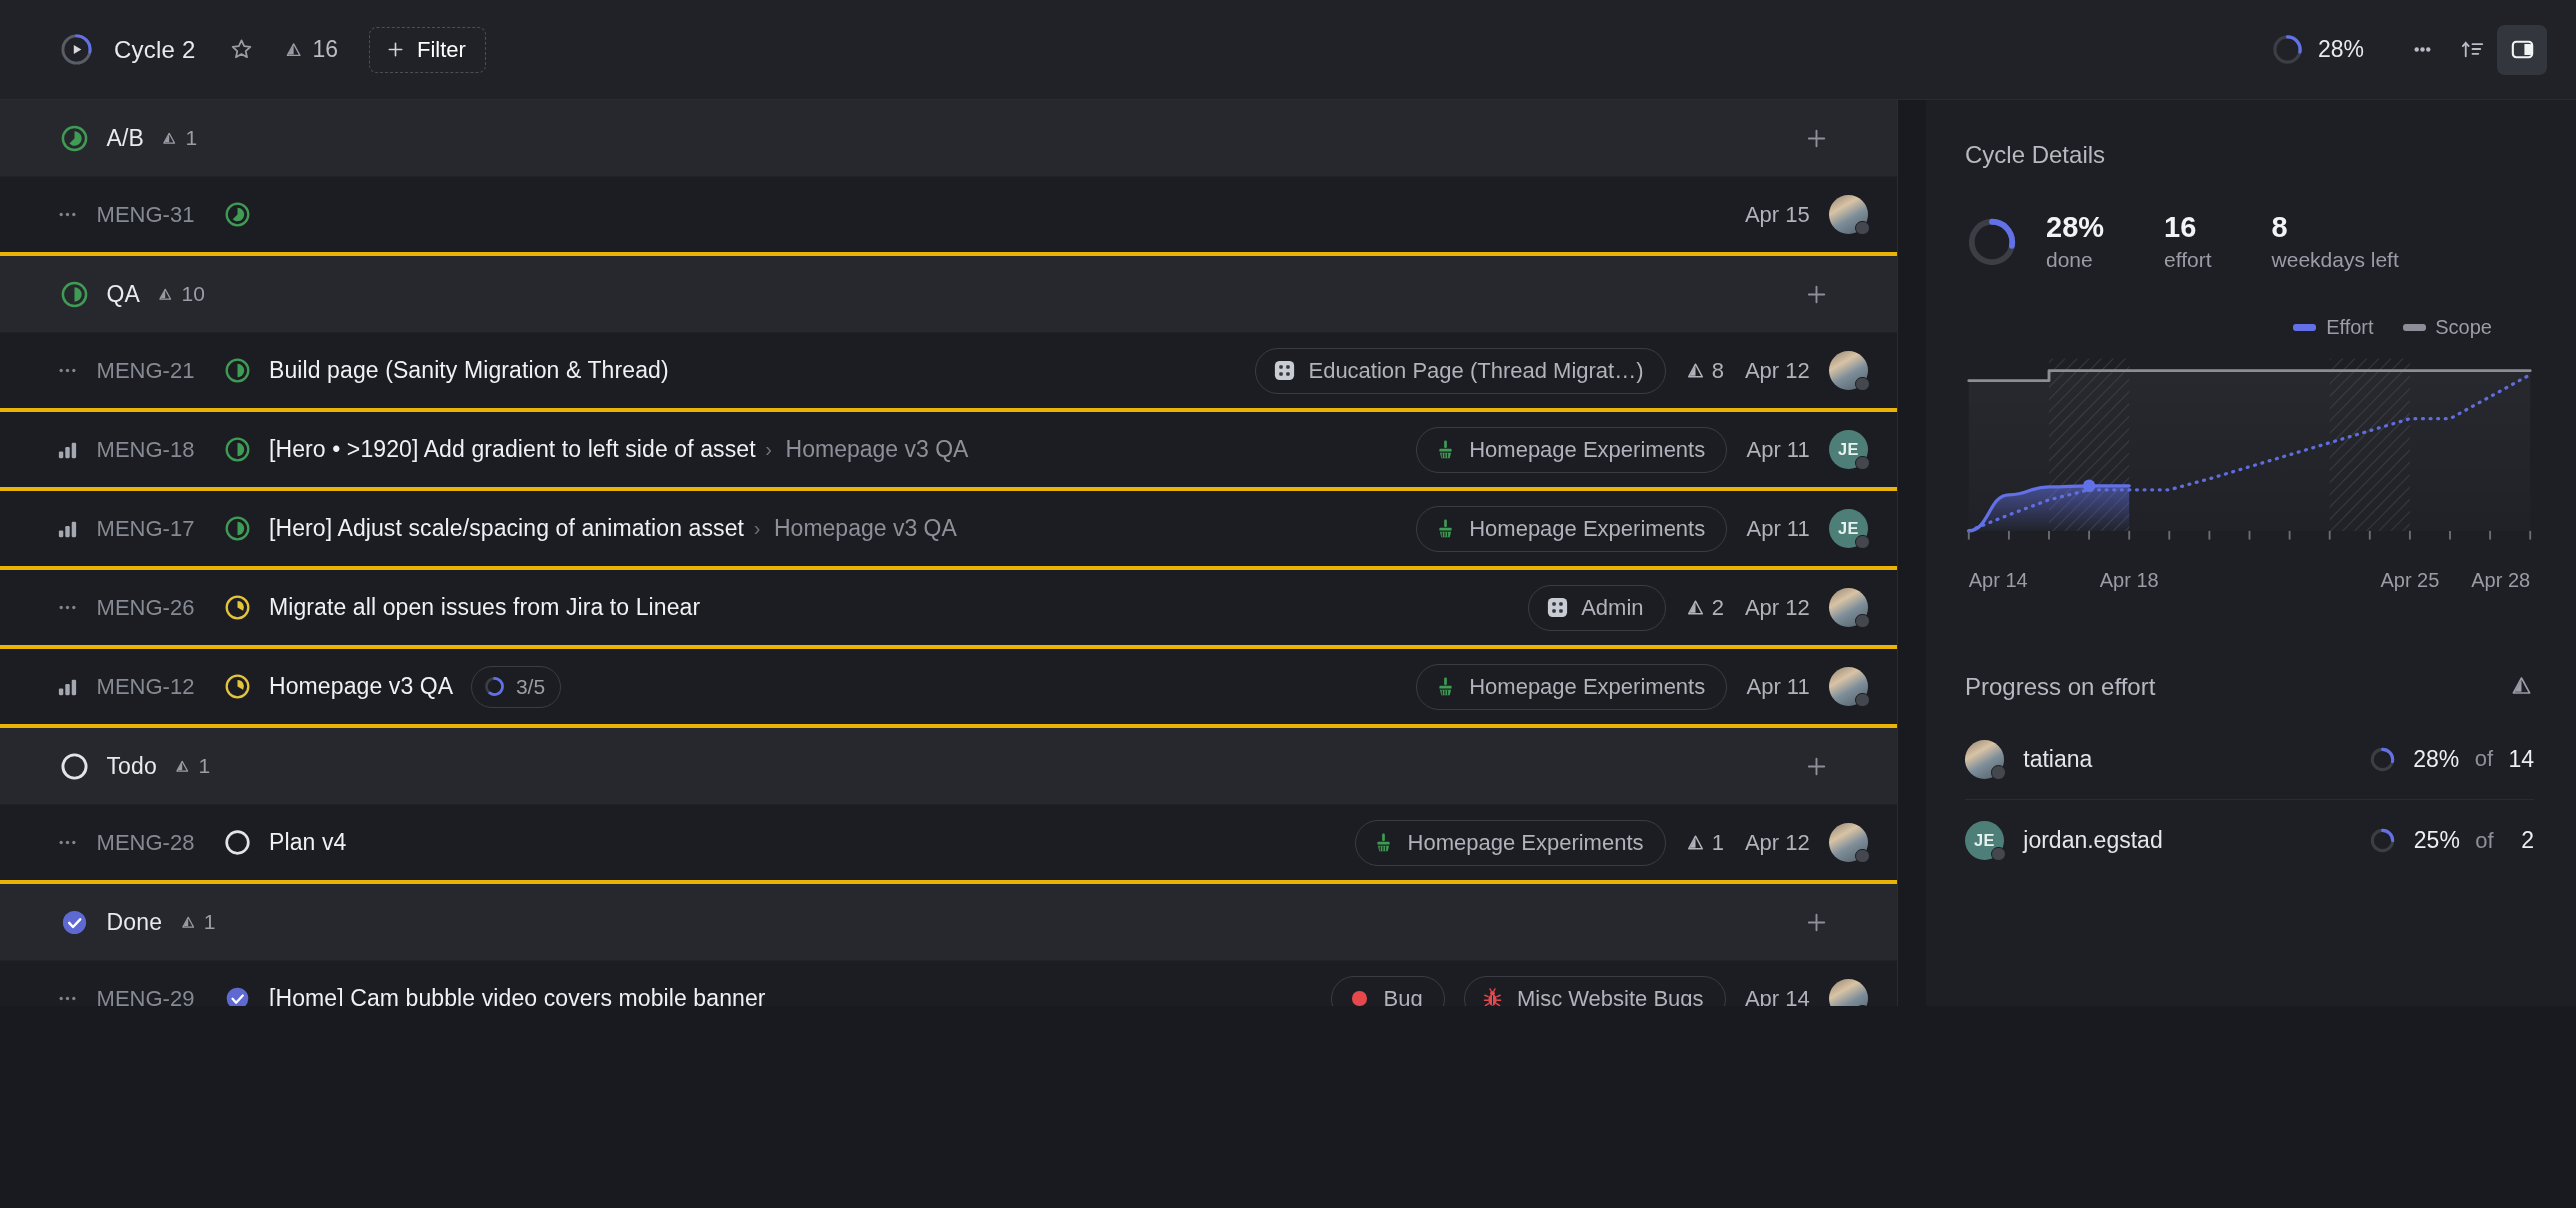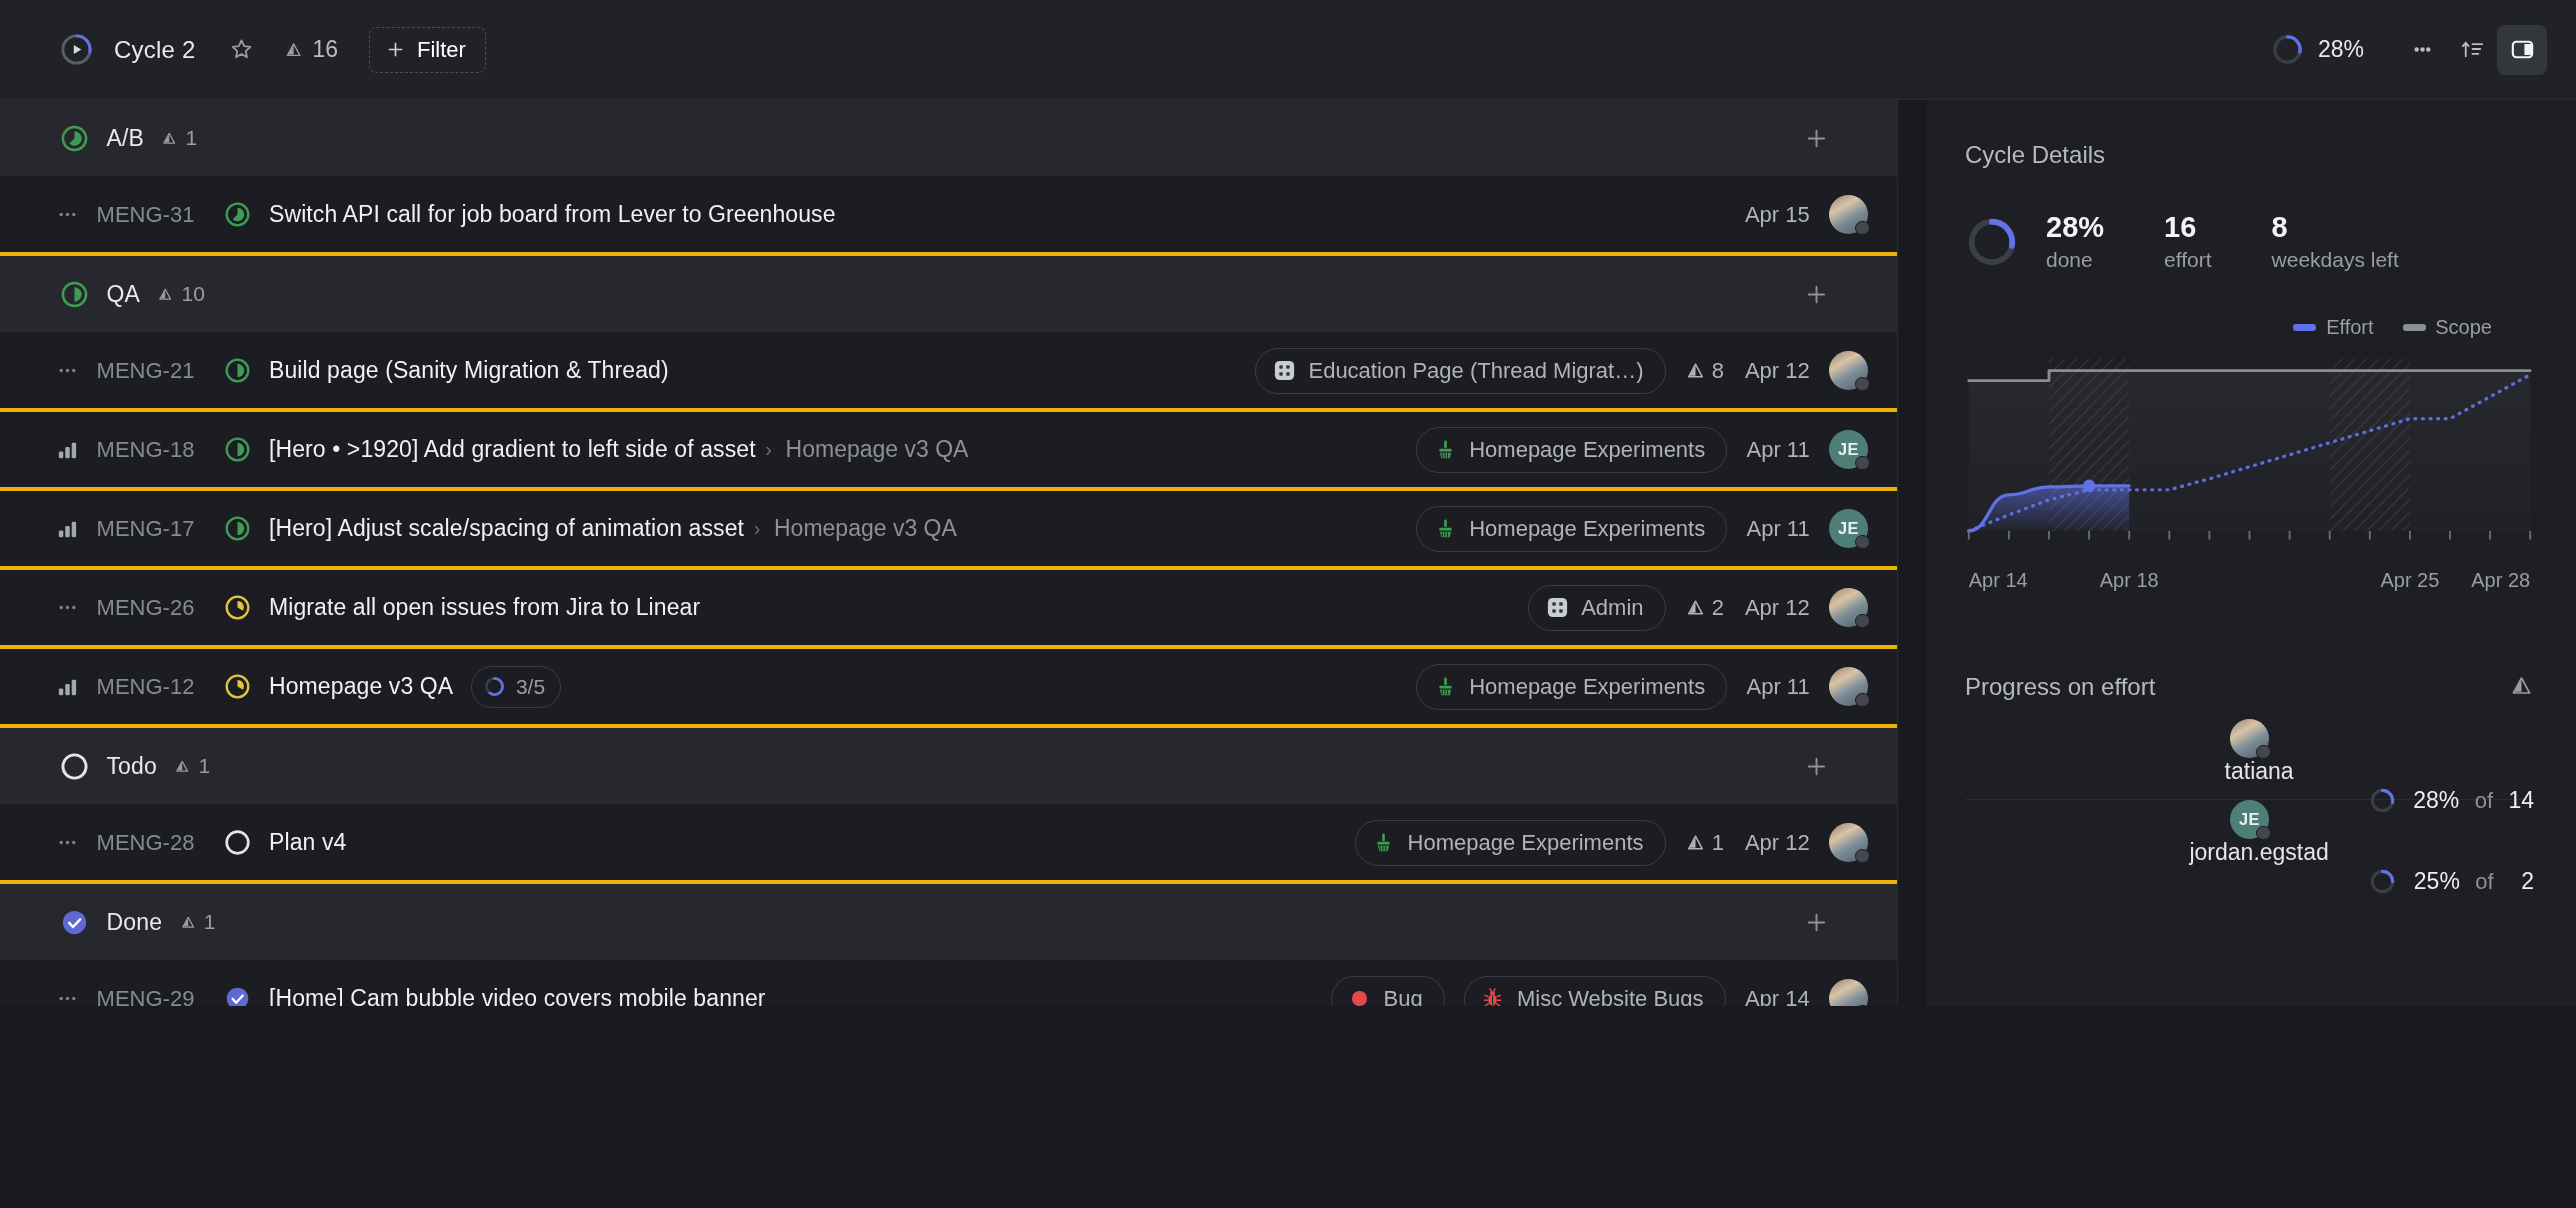--- a/index.html
+++ b/index.html
@@ -173,21 +173,20 @@
 
   .peff-head {
     display: flex; align-items: center; margin-top: 75px; margin-bottom: 17.4px;
   }
   .peff-title { color: #b6b9c1; font-size: 24px; }
   .peff-ico { margin-left: auto; }
 
   .peff-row {
     display: flex; align-items: center; height: 81px;
     border-bottom: 1px solid #2a2c32;
-    flex-direction: column;
   }
   .peff-row:last-child { border-bottom: none; }
   .peff-name { color: #e4e6ea; font-size: 23px; margin-left: 19.3px; }
   .peff-right { margin-left: auto; display: flex; align-items: center; gap: 0; }
   .peff-ring { width: 31px; height: 31px; margin-right: 15.4px; flex:0 0 31px; }
   .peff-pct { color: #eceef1; font-size: 23px; font-weight: 500; margin-right: 15.4px; }
   .peff-of { color: #8d9099; font-size: 22px; margin-right: 15.4px; }
   .peff-tot { color: #eceef1; font-size: 23px; font-weight: 500; min-width: 25px; text-align: right;}
 </style>
 </head>
@@ -293,21 +292,20 @@
     <circle cx="18.6" cy="12" r="1.75" fill="#80848d"></circle>
             </svg>
           </span>
       <span class="issue-id">MENG-31</span>
       <span class="issue-status">
             <svg width="27" height="27" viewBox="0 0 28 28">
               <circle cx="14" cy="14" r="11.200000000000001" fill="none" stroke="#3f9c54" stroke-width="2.3800000000000003"></circle>
       <path d="M 14 14 L 14 7.055999999999999 A 6.944000000000001 6.944000000000001 0 1 1 9.072 18.928 Z" fill="#3f9c54"></path>
             </svg>
           </span>
-      <span class="issue-title">Switch API call for job board from Lever to Greenhouse</span>
       <span class="row-right">
             <span class="date-chip">Apr 15</span>
             <div class="avatar">
               <div class="pic"></div>
             <div class="dot"></div>
             </div>
           </span>
     </div>
         <div class="group-row">
     <span class="group-icon">

